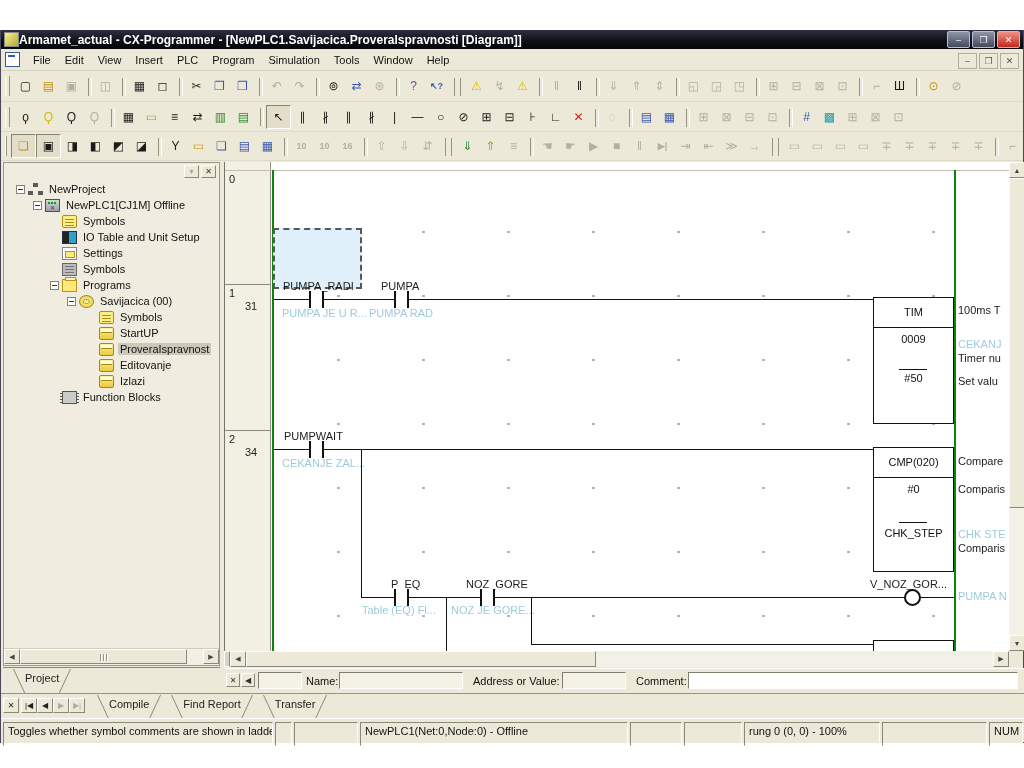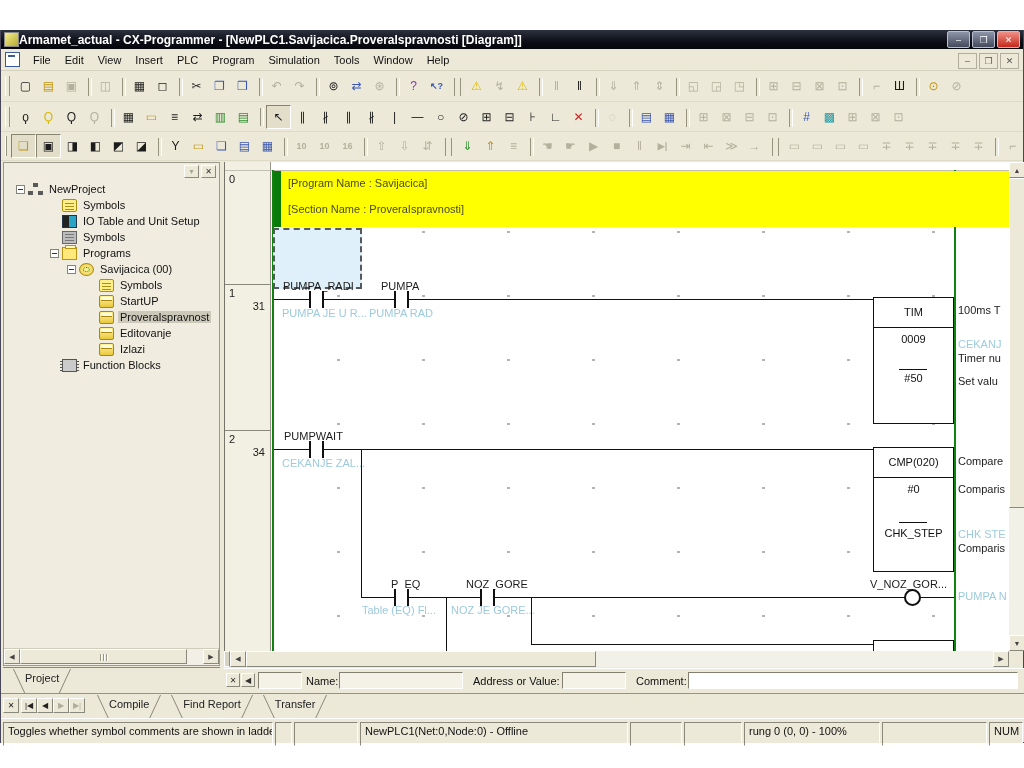--- a/index.html
+++ b/index.html
@@ -73,21 +73,21 @@
   .grip::after{content:"";position:absolute;left:50%;top:4px;width:8px;height:7px;margin-left:-4px;background:repeating-linear-gradient(90deg,#9a9786 0 1px,#fff 1px 2px,rgba(0,0,0,0) 2px 3px)}
   .lp-tabbar{position:absolute;left:2px;top:637px;width:217px;height:22px;border-top:1px solid #8a887a;background:#ece9d8}
   .xtab{position:relative;display:inline-block;margin-left:10px;padding:3px 12px 10px;font-size:11px;color:#222;border-bottom:4px solid #8b5cf6}
   .xtab::before{content:"";position:absolute;left:0;top:0;bottom:0;width:1px;background:#8a887a;transform:skewX(25deg);transform-origin:top}
   .xtab::after{content:"";position:absolute;right:0;top:0;bottom:0;width:1px;background:#8a887a;transform:skewX(-25deg);transform-origin:top}
   
   .ladder{position:absolute;left:223px;top:132px;width:785px;height:489px;background:#fff;overflow:hidden;border-left:1px solid #76736a;box-sizing:content-box}
   .numcol{position:absolute;left:0;top:0;width:45px;height:100%;background:#f2f0e3;border-right:1px solid #98948a}
   .ncsep{position:absolute;left:0;width:45px;height:1px;background:#8a887c}
   .rnum{position:absolute;font-size:11px;color:#222}
-  .rstep{left:12px;width:28px;text-align:right}
+  .rstep{left:12px;width:28px;text-align:center}
   .dots{position:absolute;left:46px;top:8px;right:0;bottom:0;background-image:radial-gradient(circle,#b2b2b2 1.1px,rgba(0,0,0,0) 1.5px);background-size:85px 64px;background-position:25px 30px}
   .topline{position:absolute;left:0;top:8px;width:785px;height:1px;background:#c2bfb2}
   .rail{position:absolute;top:8px;width:2px;height:481px;background:#118211}
   .cblock{position:absolute;left:49px;top:9px;width:736px;height:56px;background:#ffff00}
   .cbar{position:absolute;left:0;top:0;width:7px;height:100%;background:#0a7a0a}
   .cline{position:absolute;left:14px;font-size:11px;color:#4a4a33;white-space:nowrap}
   .selcell{position:absolute;left:48px;top:66px;width:89px;height:61px;background:#dff0fa;border:2px dashed #55585c;box-sizing:border-box}
   .hw{position:absolute;height:1px;background:#111}
   .vw{position:absolute;width:1px;background:#111}
   .contact{position:absolute;width:15px;height:17px;box-sizing:border-box;background:#fff;border-left:2px solid #111;border-right:2px solid #111}
@@ -486,33 +486,43 @@
         <span class="lph-btn" style="right:3px">✕</span>
       </div>
       <div class="tree">
 
           <div class="trow lv0">
             <span class="texp"></span>
             <span class="ico ico-project"></span>
             <span class="tlabel">NewProject</span>
           </div>
 
+          <div class="trow lv1">
+            <span class="texp"></span>
+            <span class="ico ico-plc"></span>
+            <span class="tlabel">NewPLC1[CJ1M] Offline</span>
+          </div>
 
           <div class="trow lv2">
             <span class="texp hide"></span>
             <span class="ico ico-symbols"></span>
             <span class="tlabel">Symbols</span>
           </div>
 
           <div class="trow lv2">
             <span class="texp hide"></span>
             <span class="ico ico-io"></span>
             <span class="tlabel">IO Table and Unit Setup</span>
           </div>
 
+          <div class="trow lv2">
+            <span class="texp hide"></span>
+            <span class="ico ico-settings"></span>
+            <span class="tlabel">Settings</span>
+          </div>
 
           <div class="trow lv2">
             <span class="texp hide"></span>
             <span class="ico ico-memory"></span>
             <span class="tlabel">Symbols</span>
           </div>
 
           <div class="trow lv2">
             <span class="texp"></span>
             <span class="ico ico-programs"></span>
@@ -580,25 +590,20 @@
       <div class="ncsep" style="top:268px"></div>
       <span class="rnum" style="left:4px;top:11px">0</span>
       <span class="rnum" style="left:4px;top:125px">1</span>
       <span class="rnum rstep" style="top:138px">31</span>
       <span class="rnum" style="left:4px;top:271px">2</span>
       <span class="rnum rstep" style="top:284px">34</span>
 
       <div class="rail" style="left:47px"></div>
       <div class="rail" style="left:729px"></div>
 
-      <div class="cblock">
-        <div class="cbar"></div>
-        <div class="cline" style="top:6px">[Program Name : Savijacica]</div>
-        <div class="cline" style="top:32px">[Section Name : ProveraIspravnosti]</div>
-      </div>
       <div class="selcell"></div>
 
       <div class="hw" style="left:49px;top:137px;width:600px"></div>
       <span class="llab" style="left:58px;top:118px">PUMPA_RADI</span>
       <span class="llab" style="left:156px;top:118px">PUMPA</span>
       <div class="contact" style="left:84px;top:129px"></div>
       <div class="contact" style="left:169px;top:129px"></div>
       <span class="lcom" style="left:57px;top:145px">PUMPA JE U R...</span>
       <span class="lcom" style="left:144px;top:145px">PUMPA RAD</span>
       <div class="lbox" style="left:648px;top:135px;width:81px;height:127px">

